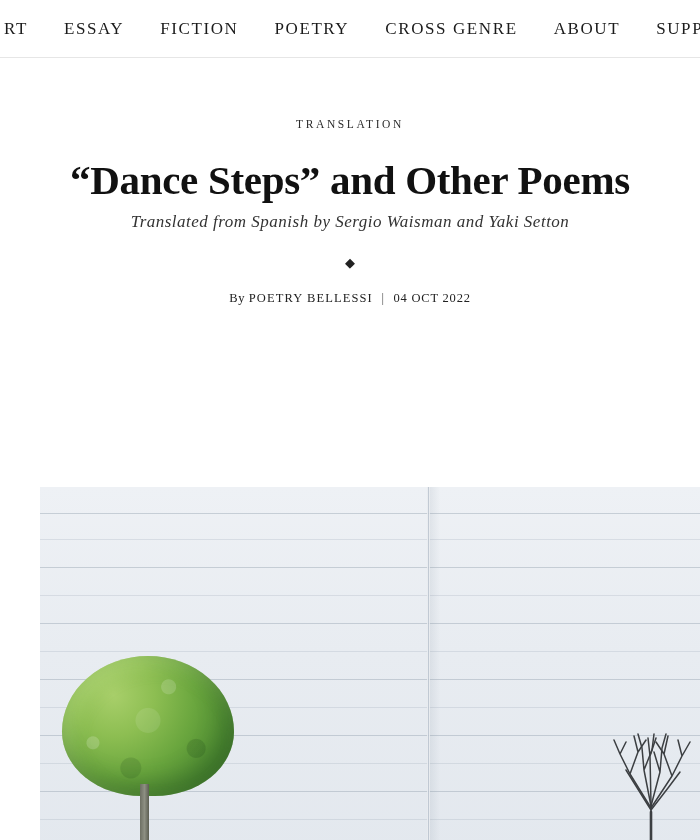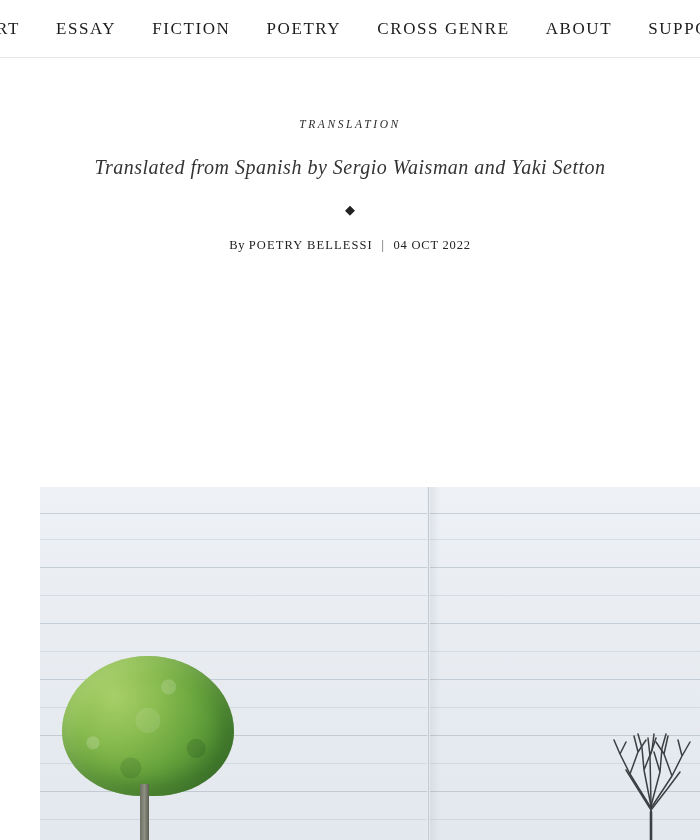--- a/index.html
+++ b/index.html
@@ -52,21 +52,21 @@
     letter-spacing: -1px;
   }
 
   
   .nav {
     height: 58px;
     border-bottom: 1px solid #e6e6e6;
     display: flex;
     align-items: center;
     justify-content: flex-start;
-    padding: 0 0 0 0;
+    padding: 0 0 0 8px;
     overflow: hidden;
     white-space: nowrap;
   }
   .nav-inner {
     display: flex;
     align-items: center;
     margin-left: -22px;
   }
   .nav-item {
     font-family: "Liberation Serif", serif;
@@ -85,35 +85,34 @@
     padding-top: 60px;
     text-align: center;
   }
   .kicker {
     font-family: "Liberation Serif", serif;
     font-size: 11.5px;
     letter-spacing: 2.6px;
     color: #2b2b2b;
     text-transform: uppercase;
     margin-bottom: 26px;
-    font-style: italic;
   }
   .title {
     font-family: "Liberation Serif", serif;
     font-weight: 700;
     font-size: 41px;
     line-height: 48px;
     color: #111;
     margin: 0 20px 8px 20px;
     letter-spacing: -0.3px;
   }
   .subtitle {
     font-family: "Liberation Serif", serif;
     font-style: italic;
-    font-size: 20px;
+    font-size: 17px;
     color: #333;
     margin: 6px 20px 0 20px;
     letter-spacing: 0.5px;
   }
   .divider {
     margin: 24px auto 0 auto;
     color: #222;
     font-size: 13px;
     line-height: 13px;
   }
@@ -233,20 +232,21 @@
       <a class="nav-item" href="#">POETRY</a>
       <a class="nav-item" href="#">CROSS GENRE</a>
       <a class="nav-item" href="#">ABOUT</a>
       <a class="nav-item" href="#">SUPPORT</a>
 
     </div>
   </nav>
 
   <section class="article-head">
     <div class="kicker">TRANSLATION</div>
+    <h1 class="title">“Dance Steps” and Other Poems</h1>
     <div class="subtitle">Translated from Spanish by Sergio Waisman and Yaki Setton</div>
     <div class="divider">◆</div>
     <div class="byline">
       <span class="by-word">By</span>
       <span class="author">POETRY BELLESSI</span>
       <span class="sep">|</span>
       <span class="date">04 OCT 2022</span>
     </div>
   </section>
 

